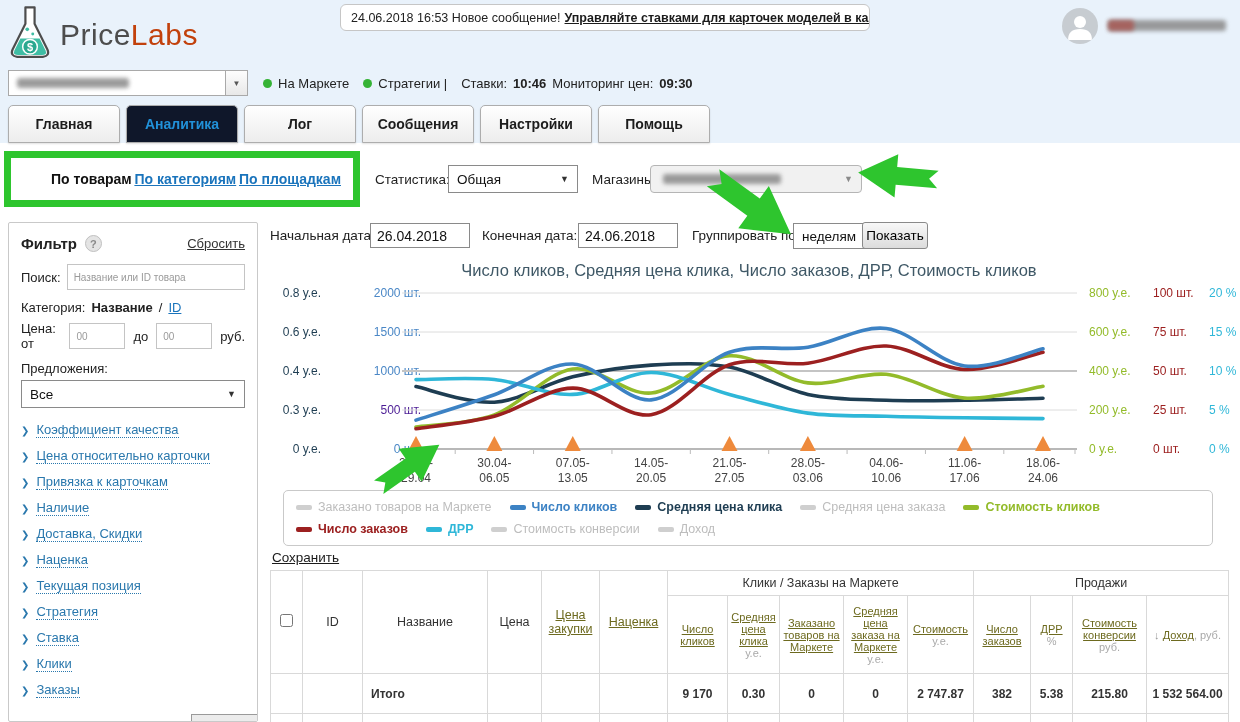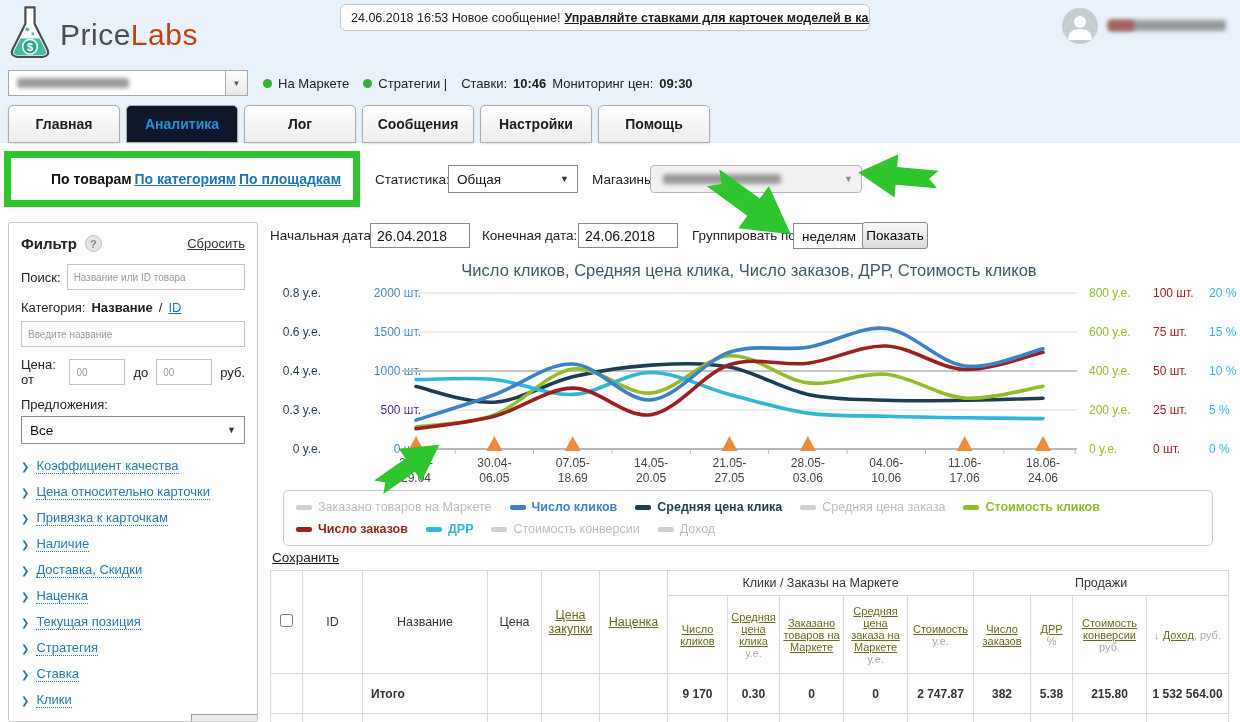--- a/index.html
+++ b/index.html
@@ -241,23 +241,20 @@
     </div>
     <div class="f-row">
       <span>Поиск:</span>
       <input class="inp" style="flex: 1 1 0%; margin-left: 6px;" placeholder="Название или ID товара">
     </div>
     <div class="f-row" style="margin-bottom:6px">
       <span>Категория:</span>
       <span class="cat-name">Название</span>
       <span style="margin-left:6px">/</span>
       <span class="cat-id">ID</span>
-    </div>
-    <div class="f-row">
-      <input class="inp" style="width: 100%;" placeholder="Введите название">
     </div>
     <div class="f-row">
       <span>Цена: от</span>
       <input class="inp" style="width: 56px; margin-left: 6px;" placeholder="00">
       <span style="margin-left:8px">до</span>
       <input class="inp" style="width: 56px; margin-left: 8px;" placeholder="00">
       <span style="margin-left:8px">руб.</span>
     </div>
     <div style="margin-bottom:4px">Предложения:</div>
     <div class="sel offers-sel">
@@ -386,21 +383,21 @@
       <div class="xlab" style="left: -26px; top: 0px;">
         <div>26.04-</div>
         <div>29.04</div>
       </div>
       <div class="xlab" style="left: 52.375px; top: 0px;">
         <div>30.04-</div>
         <div>06.05</div>
       </div>
       <div class="xlab" style="left: 130.75px; top: 0px;">
         <div>07.05-</div>
-        <div>18.69</div>
+        <div>13.05</div>
       </div>
       <div class="xlab" style="left: 209.125px; top: 0px;">
         <div>14.05-</div>
         <div>20.05</div>
       </div>
       <div class="xlab" style="left: 287.5px; top: 0px;">
         <div>21.05-</div>
         <div>27.05</div>
       </div>
       <div class="xlab" style="left: 365.875px; top: 0px; text-align: center;">

